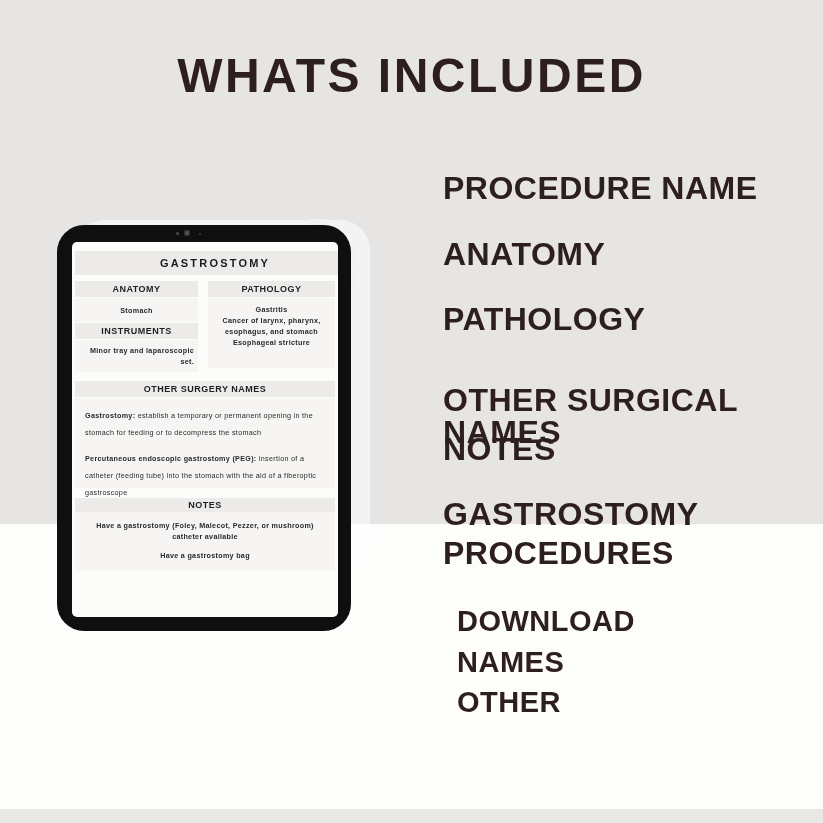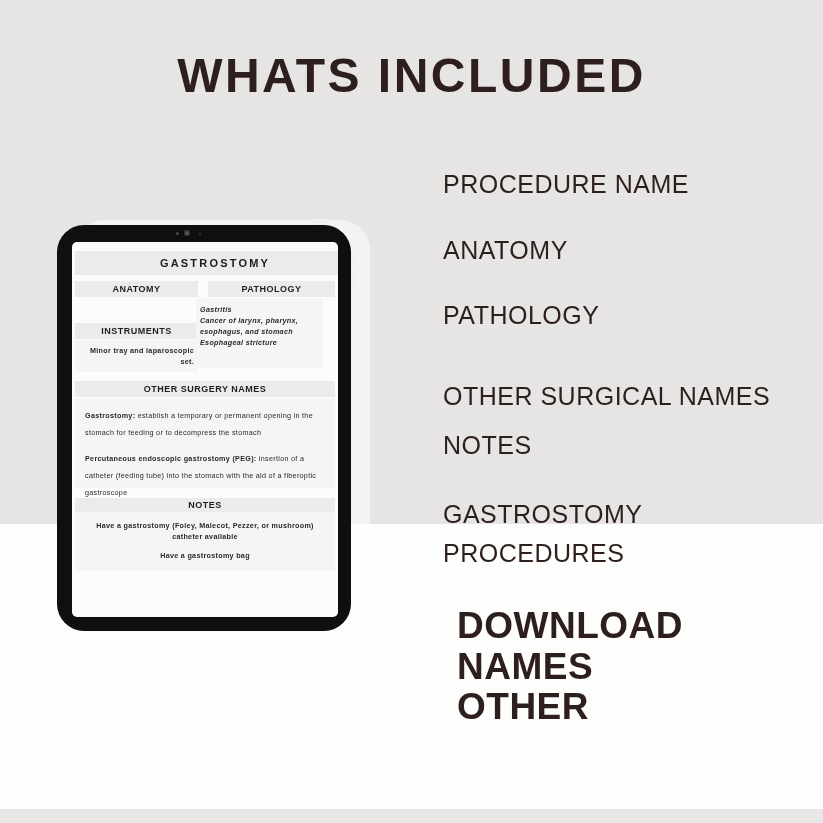--- a/index.html
+++ b/index.html
@@ -16,27 +16,27 @@
 
   
   .page-title{
     left:0;top:52px;width:823px;text-align:center;
     font-size:48px;font-weight:600;letter-spacing:2.5px;line-height:1;
     color:var(--ink,#2d1e1f);
   }
 
   
   .feature{
-    left:443px;font-size:25px;font-weight:400;letter-spacing:0.5px;line-height:1;
+    left:443px;font-size:32px;font-weight:700;letter-spacing:0.5px;line-height:1;
     color:var(--ink,#2d1e1f);white-space:pre-line;
   }
   .f-0{top:172px;} .f-1{top:238px;} .f-2{top:303px;} .f-3{top:384px;}
   .f-4{top:433px;} .f-5{top:495px;line-height:39px;}
   .action{
-    left:457px;font-size:37px;font-weight:600;letter-spacing:0.5px;line-height:1;
+    left:457px;font-size:29px;font-weight:600;letter-spacing:0.5px;line-height:1;
     color:var(--ink,#2d1e1f);
   }
   .a-0{top:607px;} .a-1{top:648px;} .a-2{top:688px;}
 
   
   .tablet-shadow{
     left:75px;top:220px;width:295px;height:345px;border-radius:30px;
     background:rgba(255,255,255,0.55);
   }
   .tablet{left:57px;top:225px;width:294px;height:406px;}
@@ -68,22 +68,22 @@
     background:var(--bar,#edebe9);display:flex;align-items:center;justify-content:center;
     font-size:9px;font-weight:700;letter-spacing:0.5px;color:#1f1f1f;
   }
   .hdr-anatomy{left:3px;top:39px;width:123px;height:16px;}
   .cell-anatomy{left:3px;top:56px;width:123px;height:24px;background:var(--cell,#f6f5f3);
     display:flex;align-items:center;justify-content:center;}
   .hdr-instruments{left:3px;top:81px;width:123px;height:16px;}
   .cell-instruments{left:3px;top:98px;width:123px;height:32px;background:var(--cell,#f6f5f3);
     display:flex;align-items:center;justify-content:center;padding:0 4px;box-sizing:border-box;text-align:right;}
   .hdr-pathology{left:136px;top:39px;width:127px;height:16px;}
-  .cell-pathology{left:124px;top:56px;width:127px;height:70px;background:var(--cell,#f6f5f3);
-    padding:6px 4px 0;box-sizing:border-box;text-align:left;font-style:italic;}
+  .cell-pathology{left:136px;top:56px;width:127px;height:70px;background:var(--cell,#f6f5f3);
+    padding:6px 4px 0;box-sizing:border-box;text-align:center;}
   .tiny{font-size:7.2px;font-weight:600;letter-spacing:0.3px;line-height:11px;color:#2a2a2a;}
   .hdr-other{left:3px;top:139px;width:260px;height:16px;}
   .body-other{left:3px;top:156px;width:260px;height:90px;background:var(--cell,#f6f5f3);
     padding:9px 10px 0;box-sizing:border-box;text-align:left;}
   .para{margin:0 0 9px 0;font-size:7.2px;font-weight:500;letter-spacing:0.3px;line-height:17px;color:#2a2a2a;}
   .para b{font-weight:800;}
   .hdr-notes{left:3px;top:256px;width:260px;height:14px;}
   .body-notes{left:3px;top:270px;width:260px;height:59px;background:var(--cell,#f6f5f3);
     padding:8px 12px 0;box-sizing:border-box;text-align:center;}
   .note-line{margin:0 0 8px 0;}
@@ -119,20 +119,21 @@
     <div class="abs bezel"></div>
     <div class="abs camera-dot cam-1"></div>
     <div class="abs camera-dot cam-2"></div>
     <div class="abs camera-dot cam-3"></div>
 
     <div class="abs screen">
 
       <div class="abs card-title-bar">GASTROSTOMY</div>
 
       <div class="abs hdr hdr-anatomy">ANATOMY</div>
+      <div class="abs cell-anatomy tiny">Stomach</div>
 
       <div class="abs hdr hdr-instruments">INSTRUMENTS</div>
       <div class="abs cell-instruments tiny">Minor tray and laparoscopic set.</div>
 
       <div class="abs hdr hdr-pathology">PATHOLOGY</div>
       <div class="abs cell-pathology">
         <div class="tiny">Gastritis</div>
         <div class="tiny">Cancer of larynx, pharynx, esophagus, and stomach</div>
         <div class="tiny">Esophageal stricture</div>
       </div>

